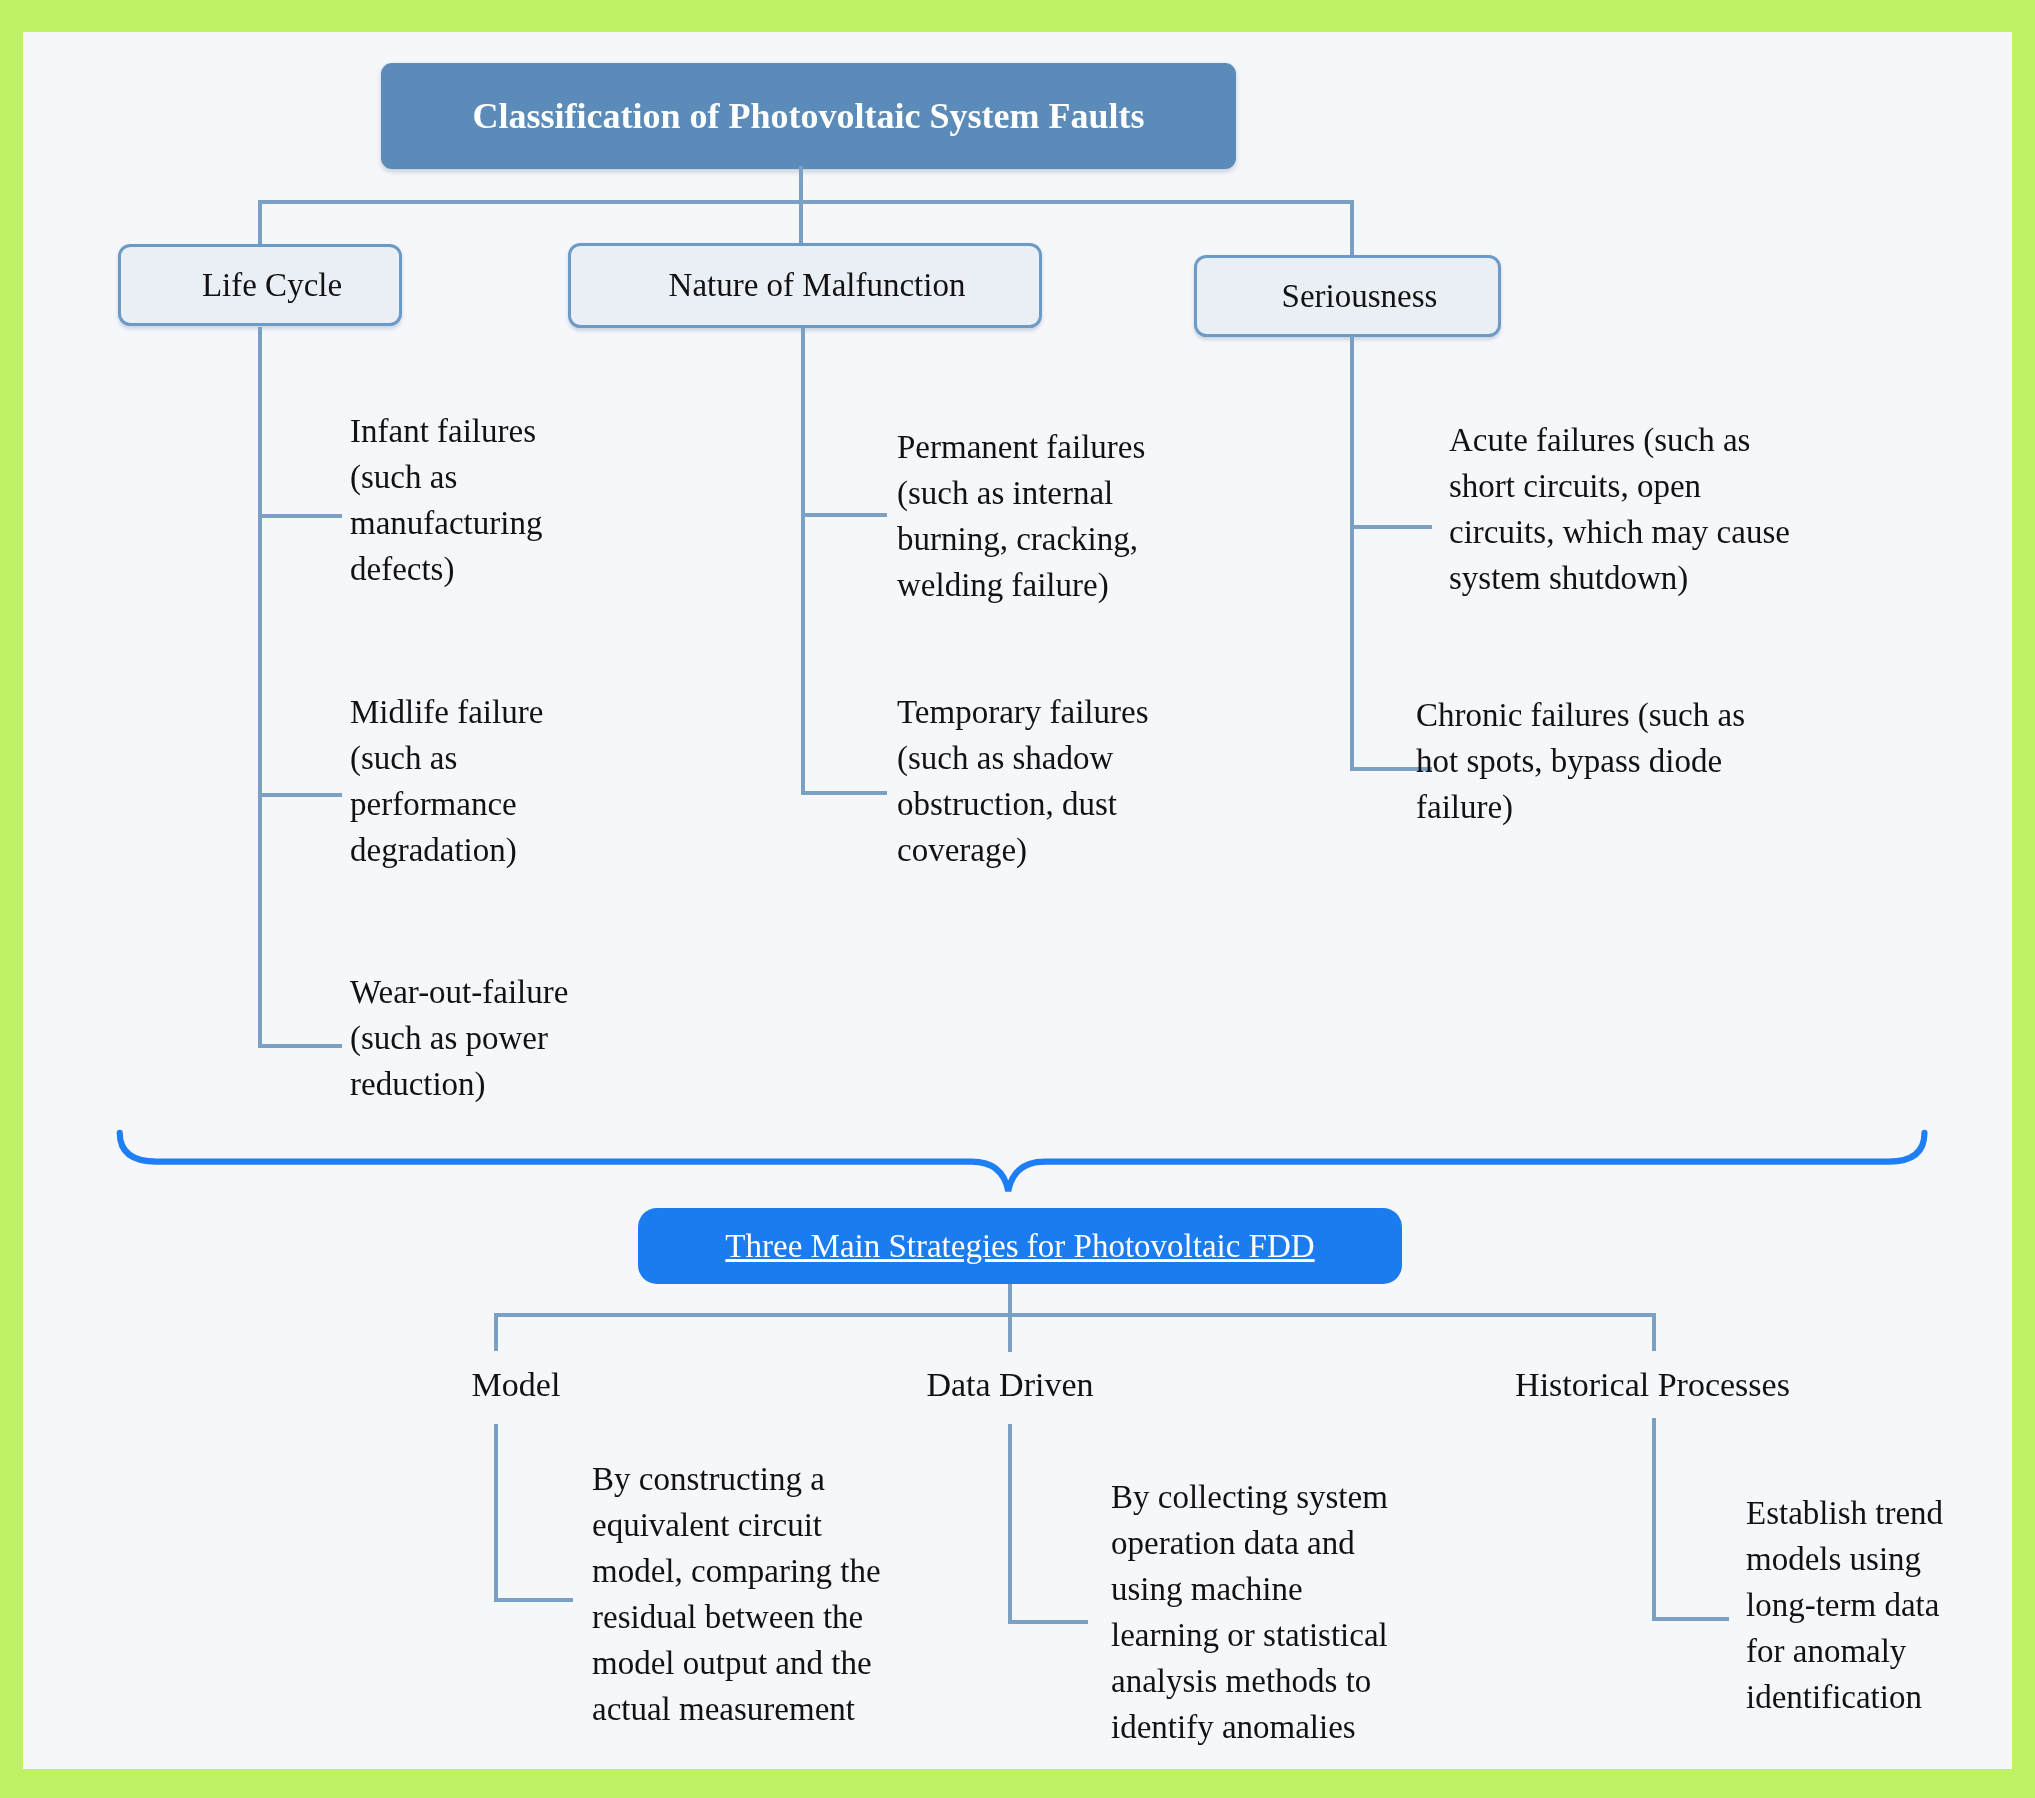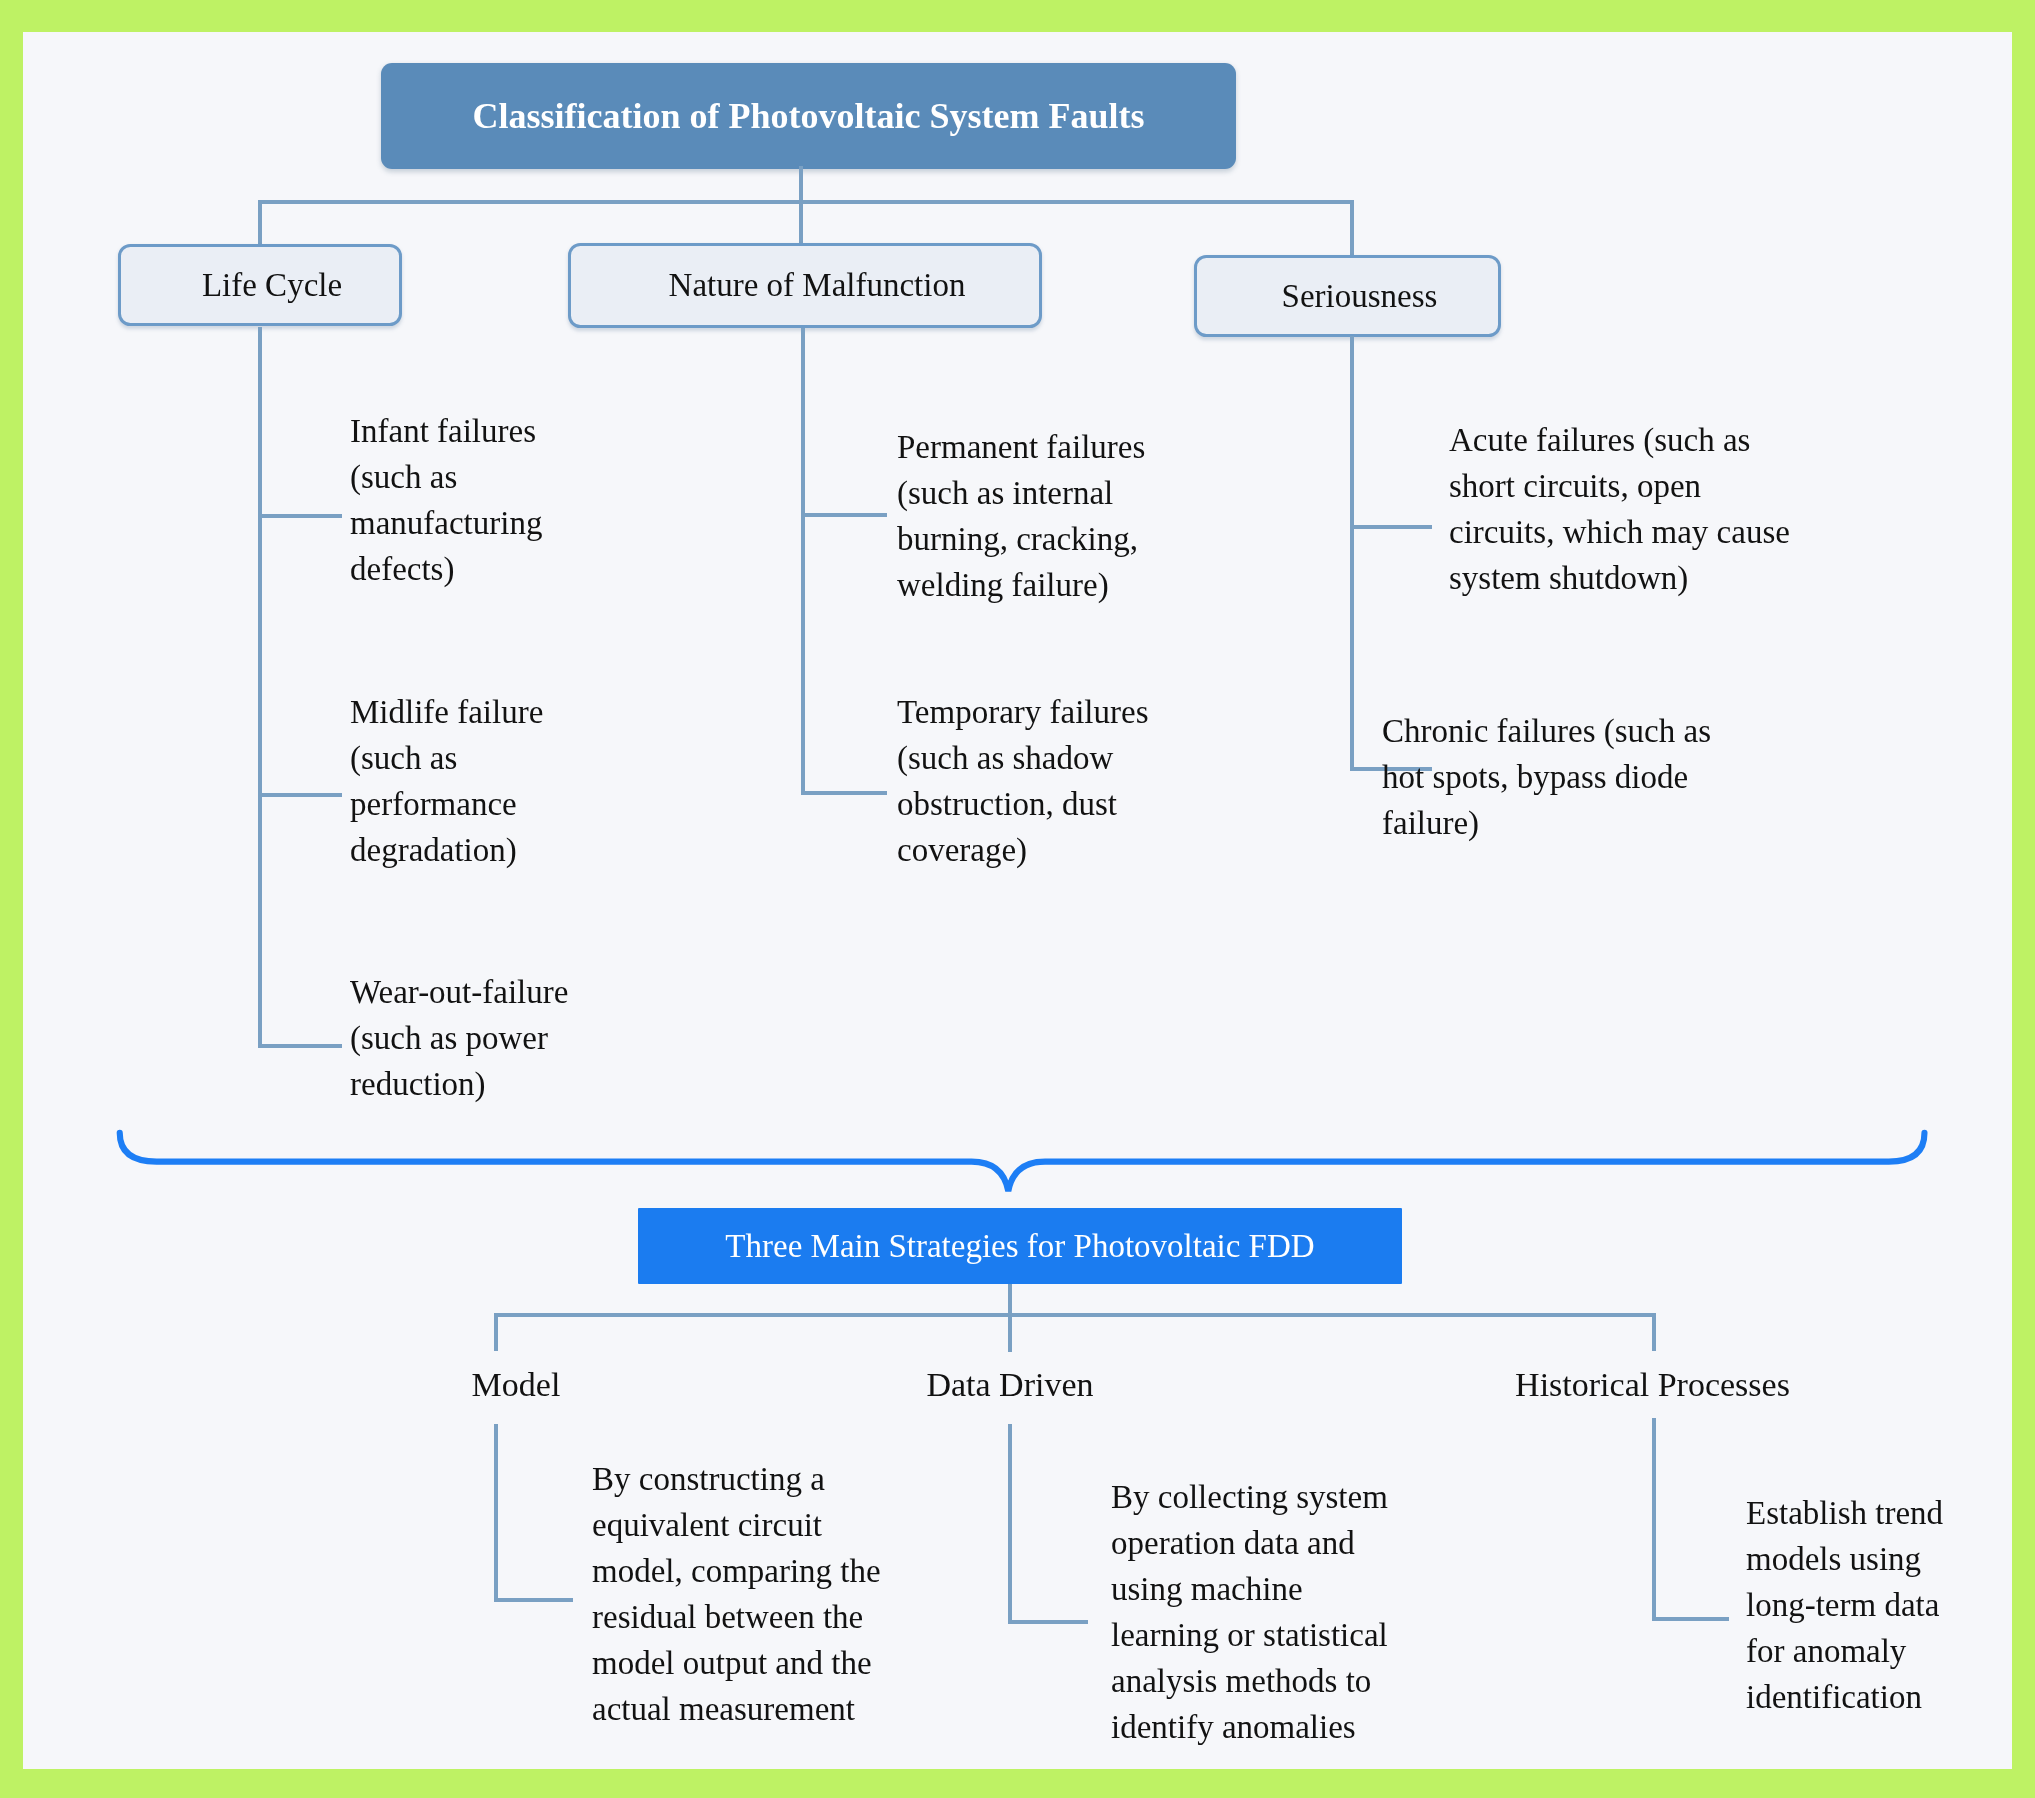--- a/index.html
+++ b/index.html
@@ -38,24 +38,25 @@
   }
   .item-text{
     position:absolute;
     font-size:33px;line-height:46px;
     white-space:pre-line;
     color:#121212;
   }
   .fdd-box{
     position:absolute;left:638px;top:1208px;width:764px;height:76px;
     background:var(--accent,#1b7cf0);
-    border-radius:1px;
+    border-radius:19px;
     display:flex;align-items:center;justify-content:center;
     color:#ffffff;font-size:33px;
     text-align:center;
+    text-decoration:underline;
   }
   .strategy-label{
     position:absolute;top:1366px;
     font-size:34px;color:#121212;
     text-align:center;
   }
   .brace-svg{position:absolute;left:0;top:0;width:2035px;height:1798px;pointer-events:none;}
 </style>
 </head>
 <body>
@@ -111,21 +112,21 @@
 burning, cracking,
 welding failure)</div>
   <div class="item-text" style="left:897px;top:689px;">Temporary failures
 (such as shadow
 obstruction, dust
 coverage)</div>
   <div class="item-text" style="left:1449px;top:417px;">Acute failures (such as
 short circuits, open
 circuits, which may cause
 system shutdown)</div>
-  <div class="item-text" style="left:1382px;top:692px;margin-top:16px;">Chronic failures (such as
+  <div class="item-text" style="left:1416px;top:692px;">Chronic failures (such as
 hot spots, bypass diode
 failure)</div>
 
   <svg class="brace-svg" viewBox="0 0 3316 2930">
     <path d="M 195 1846
              Q 195 1893 255 1893
              L 1583 1893
              Q 1634 1893 1643 1941
              Q 1652 1893 1703 1893
              L 3078 1893

